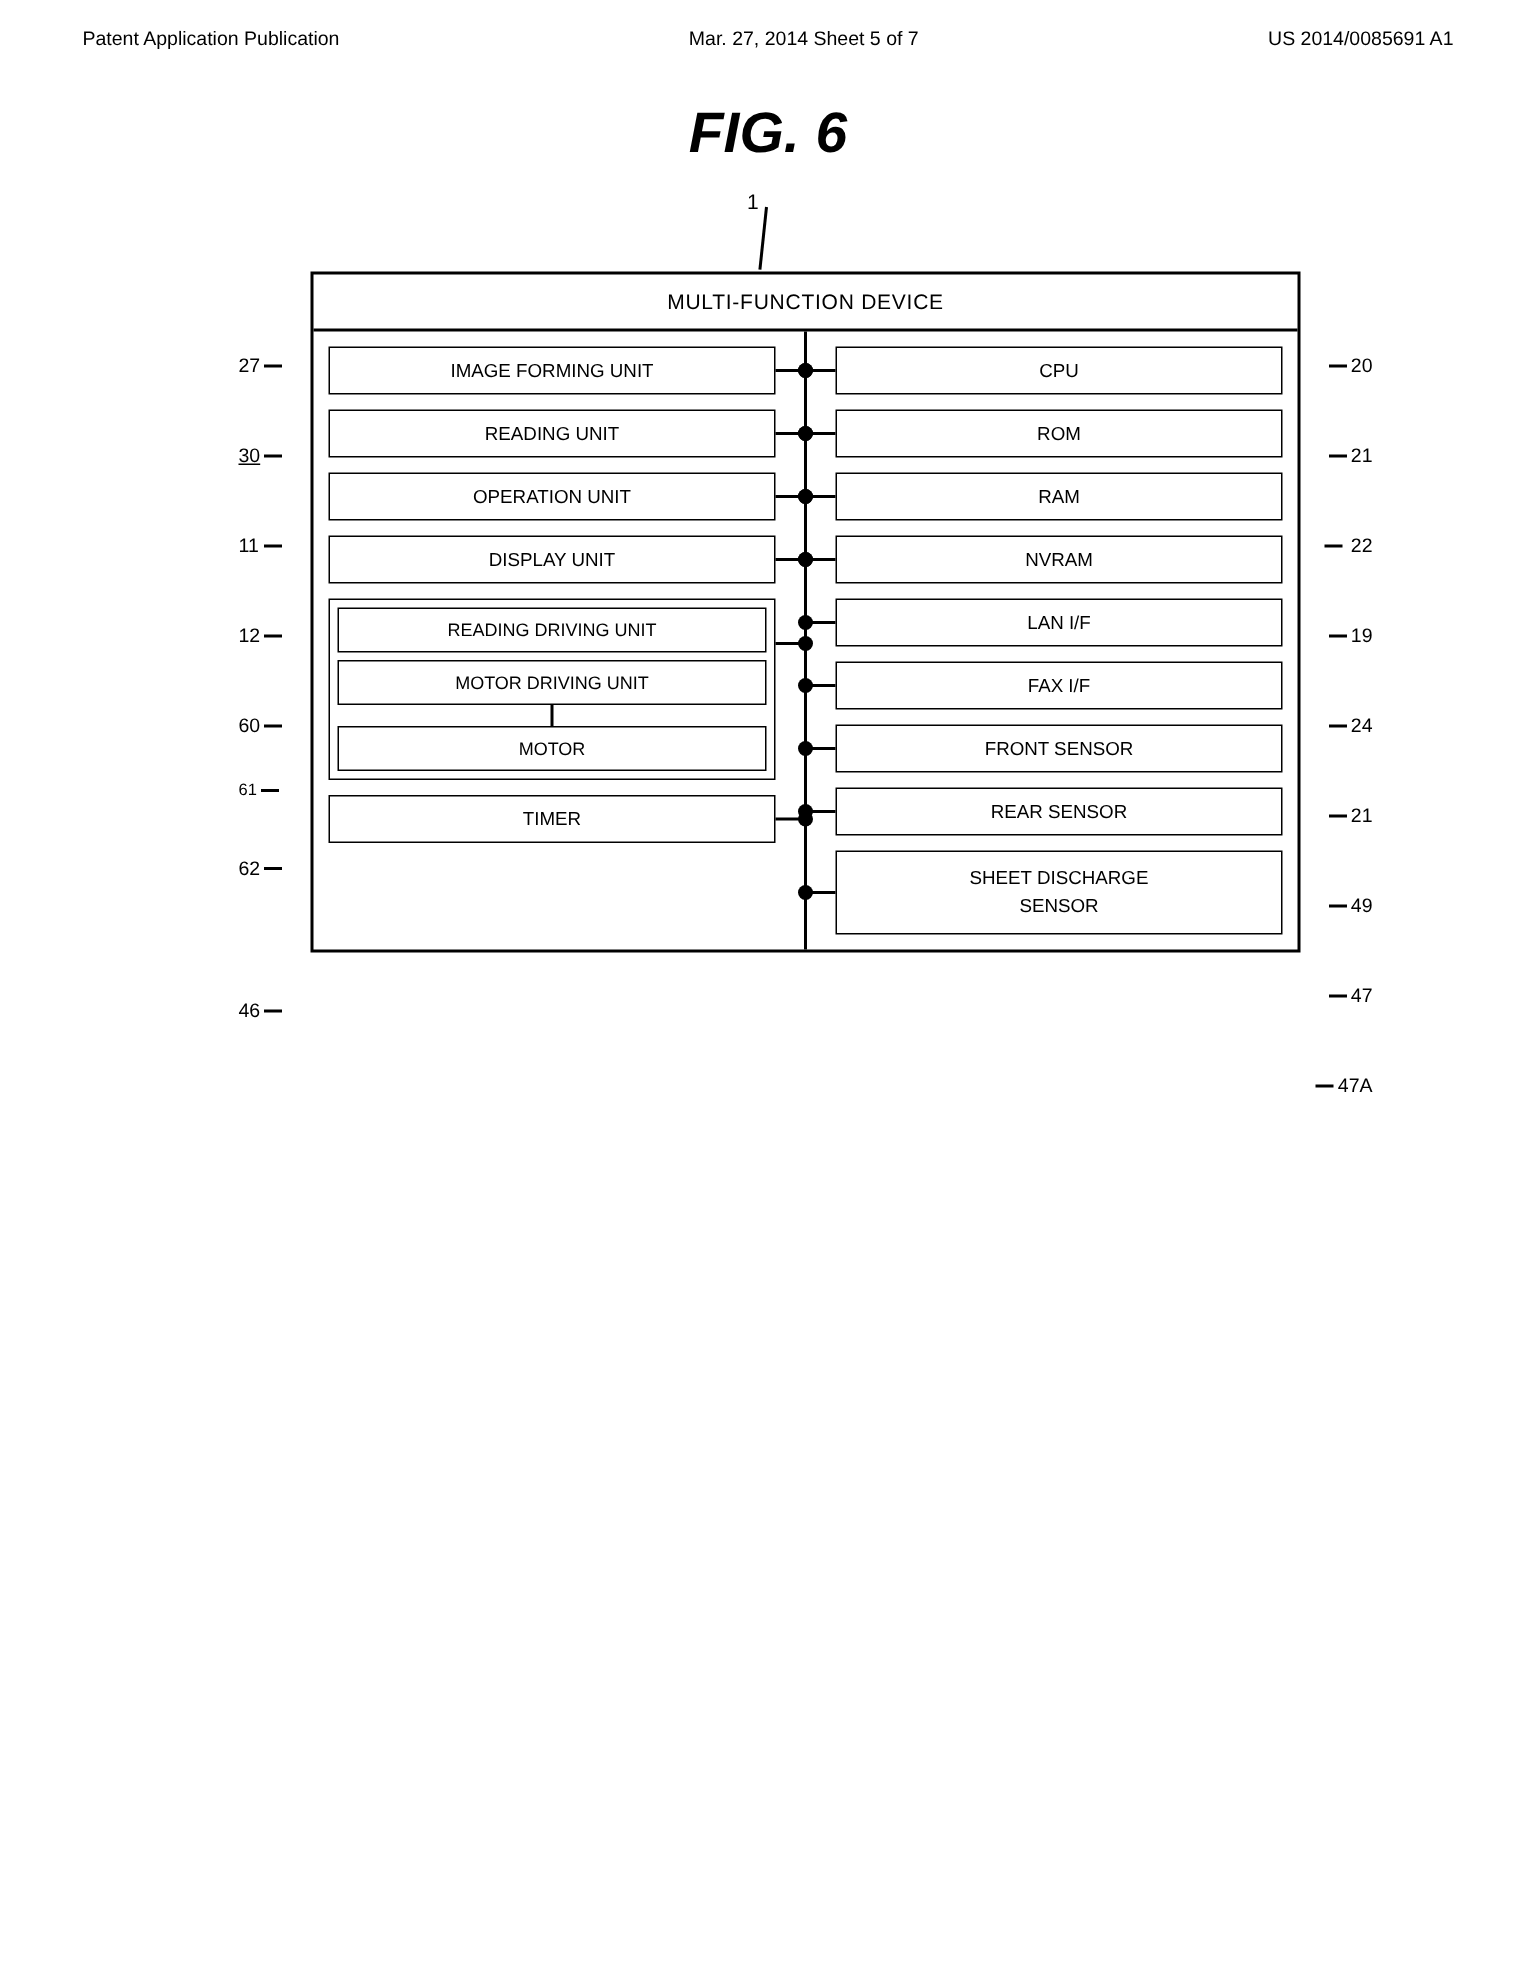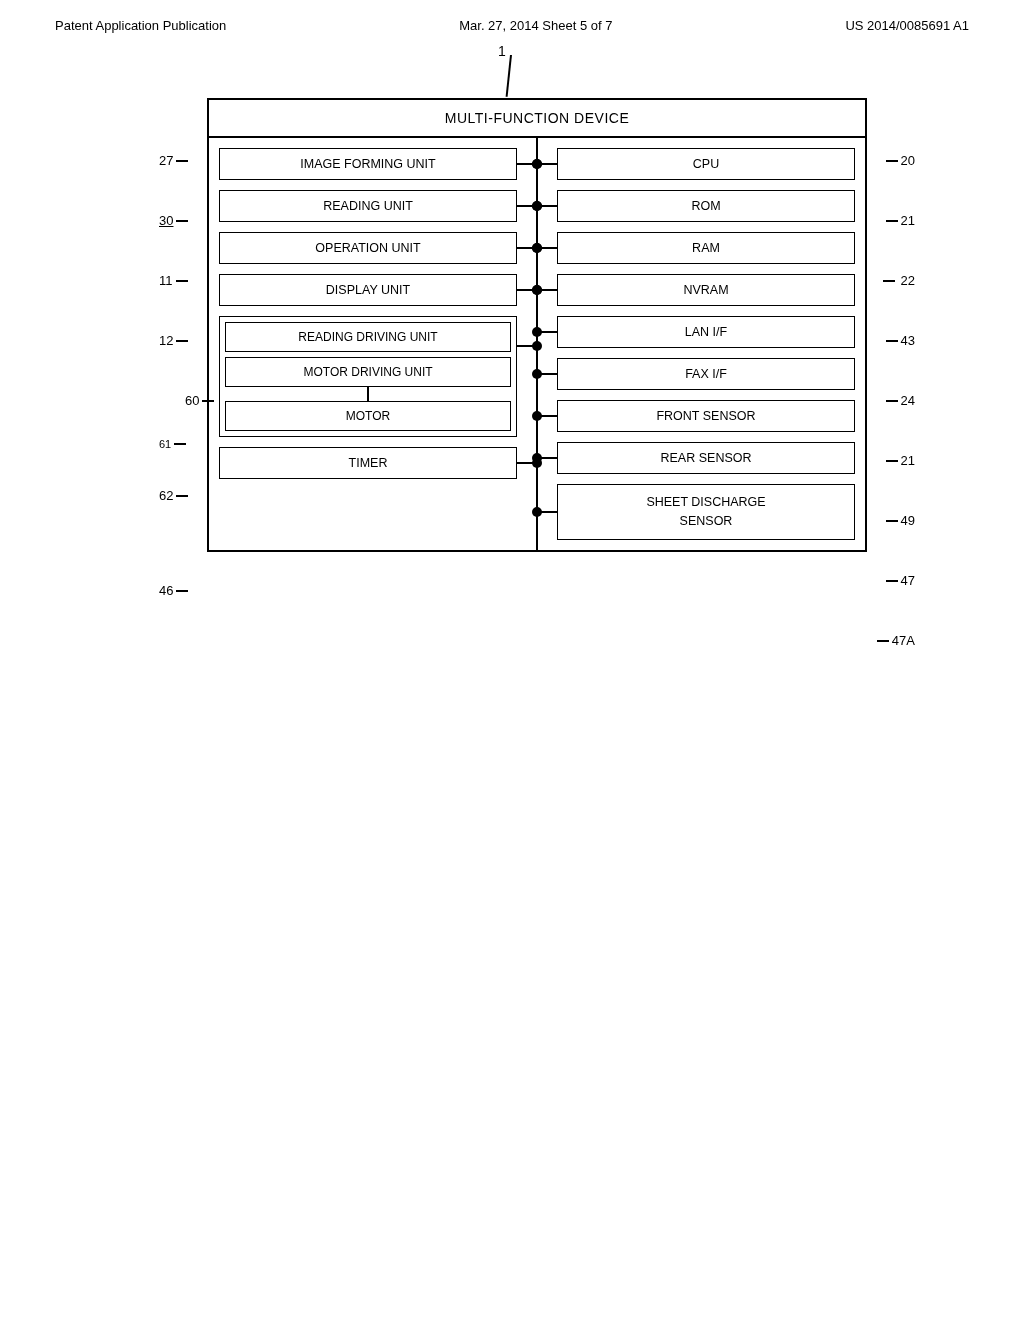--- a/index.html
+++ b/index.html
@@ -177,20 +177,21 @@
 </style>
 
 <div style="position:fixed; top:0; left:0; width:1024px; height:1320px; background:#fff; z-index:100;" data-name="full-page">
 
   <div style="display:flex; justify-content:space-between; padding:18px 55px 10px 55px; font-size:13px;" data-name="page-header2">
     <span data-name="header-left2">Patent Application Publication</span>
     <span data-name="header-center2">Mar. 27, 2014  Sheet 5 of 7</span>
     <span data-name="header-right2">US 2014/0085691 A1</span>
   </div>
 
+  <div style="text-align:center; font-size:38px; font-style:italic; font-weight:bold; margin-top:25px; margin-bottom:15px;" data-name="fig-title2">FIG. 6</div>
 
   <div style="text-align:center; position:relative; height:55px;" data-name="ref1-area">
     <span style="font-size:14px; position:absolute; left:498px; top:0;" data-name="ref1-num">1</span>
     <div style="position:absolute; left:510px; top:12px; width:2px; height:42px; background:#000; transform:rotate(6deg); transform-origin:top center;" data-name="ref1-line"></div>
   </div>
 
   <div style="display:flex; justify-content:center; align-items:flex-start; padding: 0 30px;" data-name="diagram-area">
 
     <div style="width:50px; padding-top:55px; font-size:13px; display:flex; flex-direction:column;" data-name="left-side-labels">
       
@@ -207,21 +208,21 @@
           <span style="display:inline-block;width:12px;height:2px;background:#000;"></span>
       </div>
       <div style="position:absolute; left:-48px; top:175px; font-size:13px; display:flex; align-items:center; gap:3px;" data-name="lbl-11">
         <span>11</span>
           <span style="display:inline-block;width:12px;height:2px;background:#000;"></span>
       </div>
       <div style="position:absolute; left:-48px; top:235px; font-size:13px; display:flex; align-items:center; gap:3px;" data-name="lbl-12">
         <span>12</span>
           <span style="display:inline-block;width:12px;height:2px;background:#000;"></span>
       </div>
-      <div style="position:absolute; left:-48px; top:295px; font-size:13px; display:flex; align-items:center; gap:3px;margin-left:26px;" data-name="lbl-60">
+      <div style="position:absolute; left:-48px; top:295px; font-size:13px; display:flex; align-items:center; gap:3px;" data-name="lbl-60">
         <span>60</span>
           <span style="display:inline-block;width:12px;height:2px;background:#000;"></span>
       </div>
       <div style="position:absolute; left:-48px; top:340px; font-size:11px; display:flex; align-items:center; gap:3px;" data-name="lbl-61">
         <span>61</span>
           <span style="display:inline-block;width:12px;height:2px;background:#000;"></span>
       </div>
       <div style="position:absolute; left:-48px; top:390px; font-size:13px; display:flex; align-items:center; gap:3px;" data-name="lbl-62">
         <span>62</span>
           <span style="display:inline-block;width:12px;height:2px;background:#000;"></span>
@@ -238,21 +239,21 @@
       <div style="position:absolute; right:-48px; top:115px; font-size:13px; display:flex; align-items:center; gap:3px;" data-name="rbl-21">
         <span style="display:inline-block;width:12px;height:2px;background:#000;"></span>
           <span>21</span>
       </div>
       <div style="position:absolute; right:-48px; top:175px; font-size:13px; display:flex; align-items:center; gap:6px;" data-name="rbl-22">
         <span style="display:inline-block;width:12px;height:2px;background:#000;"></span>
           <span>22</span>
       </div>
       <div style="position:absolute; right:-48px; top:235px; font-size:13px; display:flex; align-items:center; gap:3px;" data-name="rbl-23">
         <span style="display:inline-block;width:12px;height:2px;background:#000;"></span>
-          <span>43</span>
+          <span>19</span>
       </div>
       <div style="position:absolute; right:-48px; top:295px; font-size:13px; display:flex; align-items:center; gap:3px;" data-name="rbl-24">
         <span style="display:inline-block;width:12px;height:2px;background:#000;"></span>
           <span>24</span>
       </div>
       <div style="position:absolute; right:-48px; top:355px; font-size:13px; display:flex; align-items:center; gap:3px;" data-name="rbl-25">
         <span style="display:inline-block;width:12px;height:2px;background:#000;"></span>
           <span>21</span>
       </div>
       <div style="position:absolute; right:-48px; top:415px; font-size:13px; display:flex; align-items:center; gap:3px;" data-name="rbl-49">

